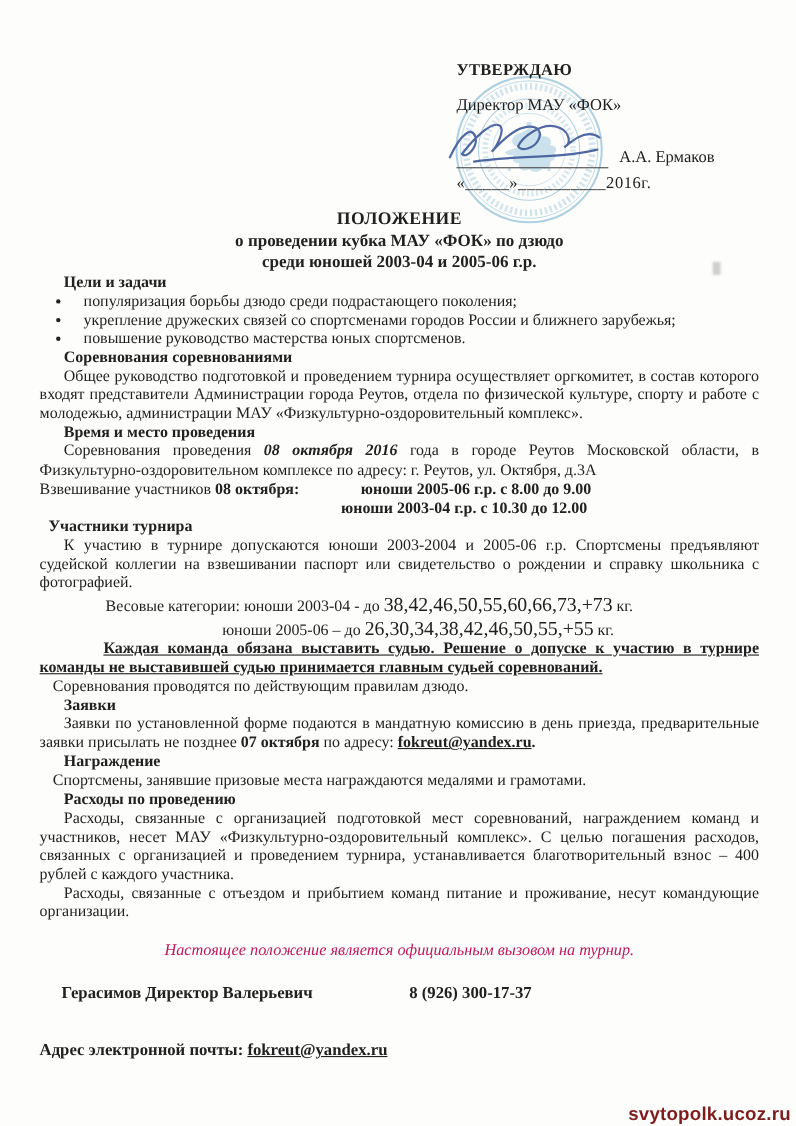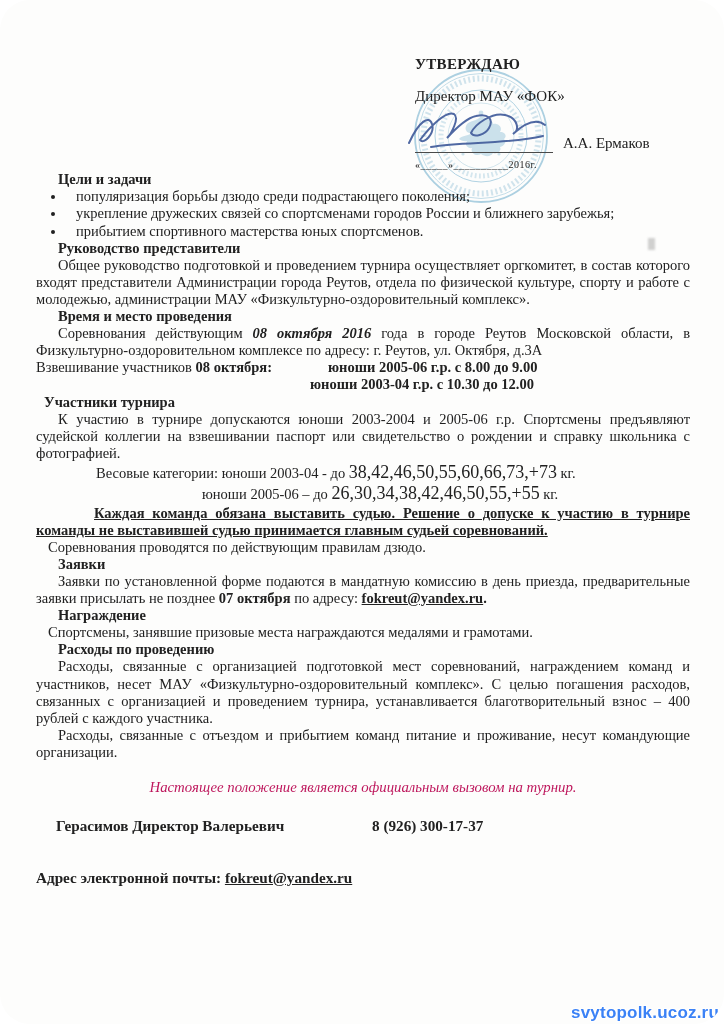--- a/index.html
+++ b/index.html
@@ -5,32 +5,31 @@
   html,body{margin:0;padding:0;background:#ffffff;}
   .page{
     position:relative;
     width:724px;height:1024px;
     background:#fdfdfc;
     overflow:hidden;
     font-family:"Liberation Serif", serif;
     color:#212121;
     font-size:14.5px;
     line-height:1.18;
-    border-radius:30px;
   }
   .content{position:relative;z-index:1;padding:56px 34px 0 36px;}
   
   .approve{position:relative;margin-left:379px;z-index:2;}
   .approve-word{font-weight:700;font-size:15px;letter-spacing:.3px;}
   .director-line{margin-top:14px;font-size:15px;}
   .sig-row{position:relative;height:48px;display:flex;align-items:flex-end;}
   .sig-line{display:inline-block;width:138px;border-bottom:1px solid #4a4a4a;height:100%;position:relative;}
   .sig-name{margin-left:10px;font-size:15px;padding-bottom:1px;}
   .signature-svg{position:absolute;left:-14px;bottom:-2px;z-index:2;pointer-events:none;}
-  .date-row{margin-top:6px;font-size:10px;letter-spacing:.5px;}
+  .date-row{margin-top:6px;font-size:15px;letter-spacing:.5px;}
   
   .stamp{position:absolute;left:411px;top:66px;z-index:0;opacity:.85;filter:blur(.3px);}
   
   .title-block{text-align:center;margin-top:14px;font-weight:700;}
   .title-l1{font-size:16px;letter-spacing:.4px;}
   .title-l2{font-size:15.5px;margin-top:1px;}
   .title-l3{font-size:15.5px;margin-top:1px;}
   
   .h{font-weight:700;margin-left:22px;}
   .h-small-indent{font-weight:700;margin-left:8px;}
@@ -51,21 +50,21 @@
   .invitation{margin-top:18px;text-align:center;font-style:italic;font-size:14.8px;color:#be185d;}
   .sign-block{margin-top:20px;font-weight:700;font-size:15.2px;}
   .sign-row2{display:flex;margin-top:4px;}
   .sign-person{margin-left:20px;width:316px;}
   .sign-phone{}
   .email-row{margin-top:34px;font-weight:700;font-size:15.2px;}
   
   .watermark{
     position:absolute;right:5px;bottom:1px;z-index:3;
     font-family:"Liberation Sans", sans-serif;
-    font-weight:700;font-size:17px;color:#3b82f6;letter-spacing:.2px;
+    font-weight:700;font-size:17px;color:#7f1d1d;letter-spacing:.2px;
     text-shadow:-1px -1px 0 #fff,1px -1px 0 #fff,-1px 1px 0 #fff,1px 1px 0 #fff,0 0 3px #fff;
   }
   .smudge{position:absolute;left:648px;top:238px;width:7px;height:12px;background:#9a9a9a;opacity:.45;filter:blur(1px);z-index:1;}
 </style>
 </head>
 <body>
 
 <div class="page">
 
   <svg class="stamp" width="140" height="140" viewBox="0 0 140 140">
@@ -96,33 +95,38 @@
             <path d="M8,40 C18,18 28,12 31,21 C34,30 23,42 19,37 C28,25 45,7 53,11 C59,15 50,31 46,35 C56,24 66,15 75,13 C87,10 93,16 88,25 C84,32 73,35 70,30 C74,21 91,9 104,12 C117,15 119,27 112,31 C124,20 135,15 144,22"></path>
             <path d="M30,44 C62,38 104,42 142,33"></path>
           </g>
         </svg>
         <span class="sig-line"></span>
         <span class="sig-name">А.А. Ермаков</span>
       </div>
       <div class="date-row">«_____»__________2016г.</div>
     </div>
 
+    <div class="title-block">
+      <div class="title-l1">ПОЛОЖЕНИЕ</div>
+      <div class="title-l2">о проведении кубка МАУ «ФОК» по дзюдо</div>
+      <div class="title-l3">среди юношей 2003-04 и 2005-06 г.р.</div>
+    </div>
 
     <div class="h">Цели и задачи</div>
     <ul class="goals">
       <li>популяризация борьбы дзюдо среди подрастающего поколения;</li>
       <li>укрепление дружеских связей со спортсменами городов России и ближнего зарубежья;</li>
-      <li>прибытием спортивного мастерства юных спортсменов.</li>
+      <li>повышение руководство мастерства юных спортсменов.</li>
     </ul>
 
-    <div class="h">Руководство представители</div>
+    <div class="h">Соревнования соревнованиями</div>
     <div class="p">Общее руководство подготовкой и проведением турнира осуществляет оргкомитет, в состав которого входят представители Администрации города Реутов, отдела по физической культуре, спорту и работе с молодежью, администрации МАУ «Физкультурно-оздоровительный комплекс».</div>
 
     <div class="h">Время и место проведения</div>
-    <div class="p"><span>Соревнования действующим </span><span class="bi">08 октября 2016</span><span> года в городе Реутов Московской области, в Физкультурно-оздоровительном комплексе по адресу: г. Реутов, ул. Октября, д.3А</span></div>
+    <div class="p"><span>Соревнования проведения </span><span class="bi">08 октября 2016</span><span> года в городе Реутов Московской области, в Физкультурно-оздоровительном комплексе по адресу: г. Реутов, ул. Октября, д.3А</span></div>
     <div class="weigh-line"><span>Взвешивание участников </span><span class="b">08 октября:</span><span class="tab-gap"></span><span class="b">юноши 2005-06 г.р. с 8.00 до 9.00</span></div>
     <div class="weigh-line2">юноши 2003-04 г.р. с 10.30 до 12.00</div>
 
     <div class="h-small-indent">Участники турнира</div>
     <div class="p">К участию в турнире допускаются юноши 2003-2004 и 2005-06 г.р.  Спортсмены предъявляют судейской коллегии на взвешивании паспорт или свидетельство о рождении  и справку школьника с фотографией.</div>
     <div class="weights1"><span>Весовые категории: юноши 2003-04 - до </span><span class="weights-nums">38,42,46,50,55,60,66,73,+73</span><span> кг.</span></div>
     <div class="weights2"><span>юноши 2005-06 – до </span><span class="weights-nums">26,30,34,38,42,46,50,55,+55</span><span> кг.</span></div>
     <div class="judge-rule">Каждая команда обязана выставить судью. Решение о допуске к участию в турнире команды не выставившей судью принимается главным судьей соревнований.</div>
 
     <div class="p-plain">Соревнования проводятся по действующим правилам дзюдо.</div>

